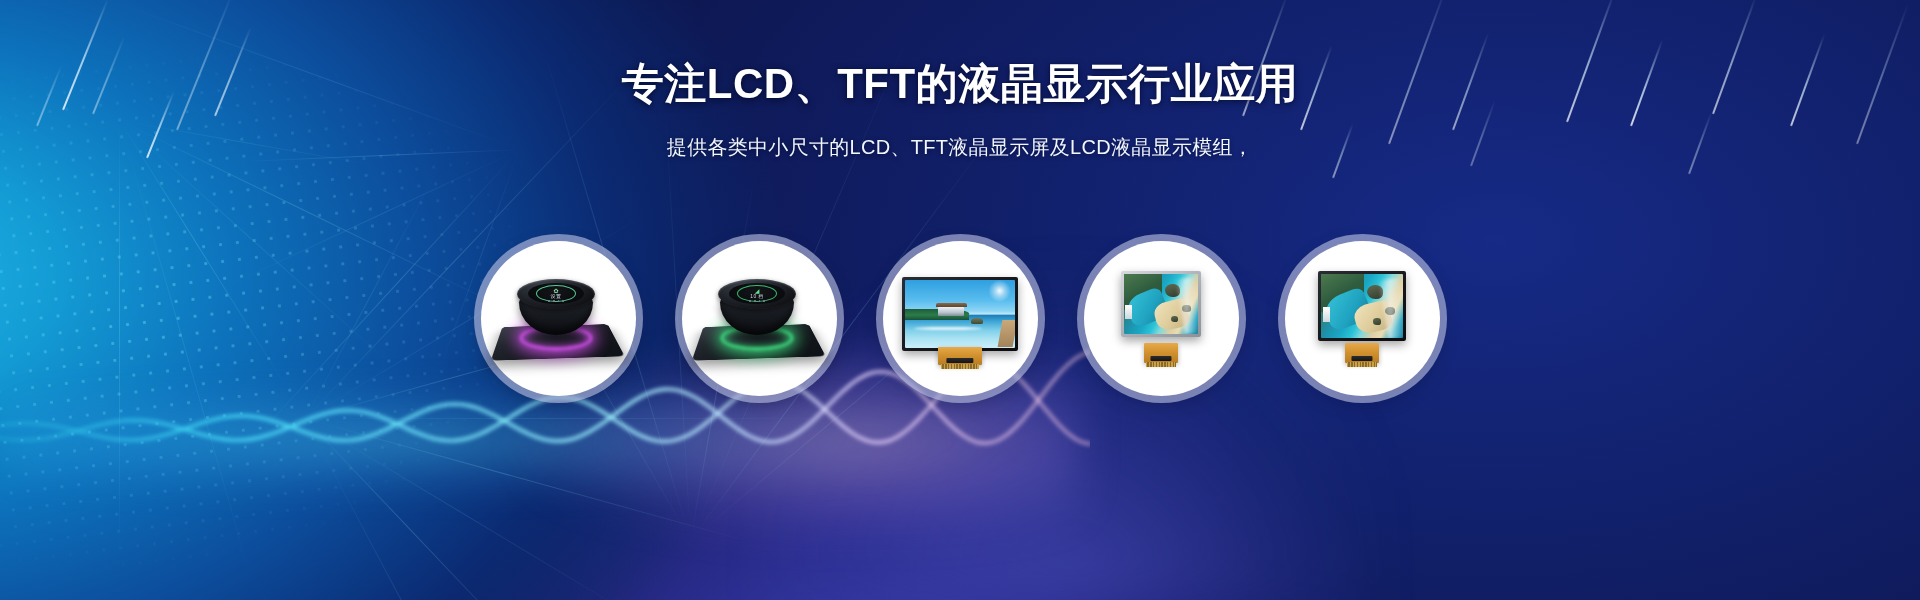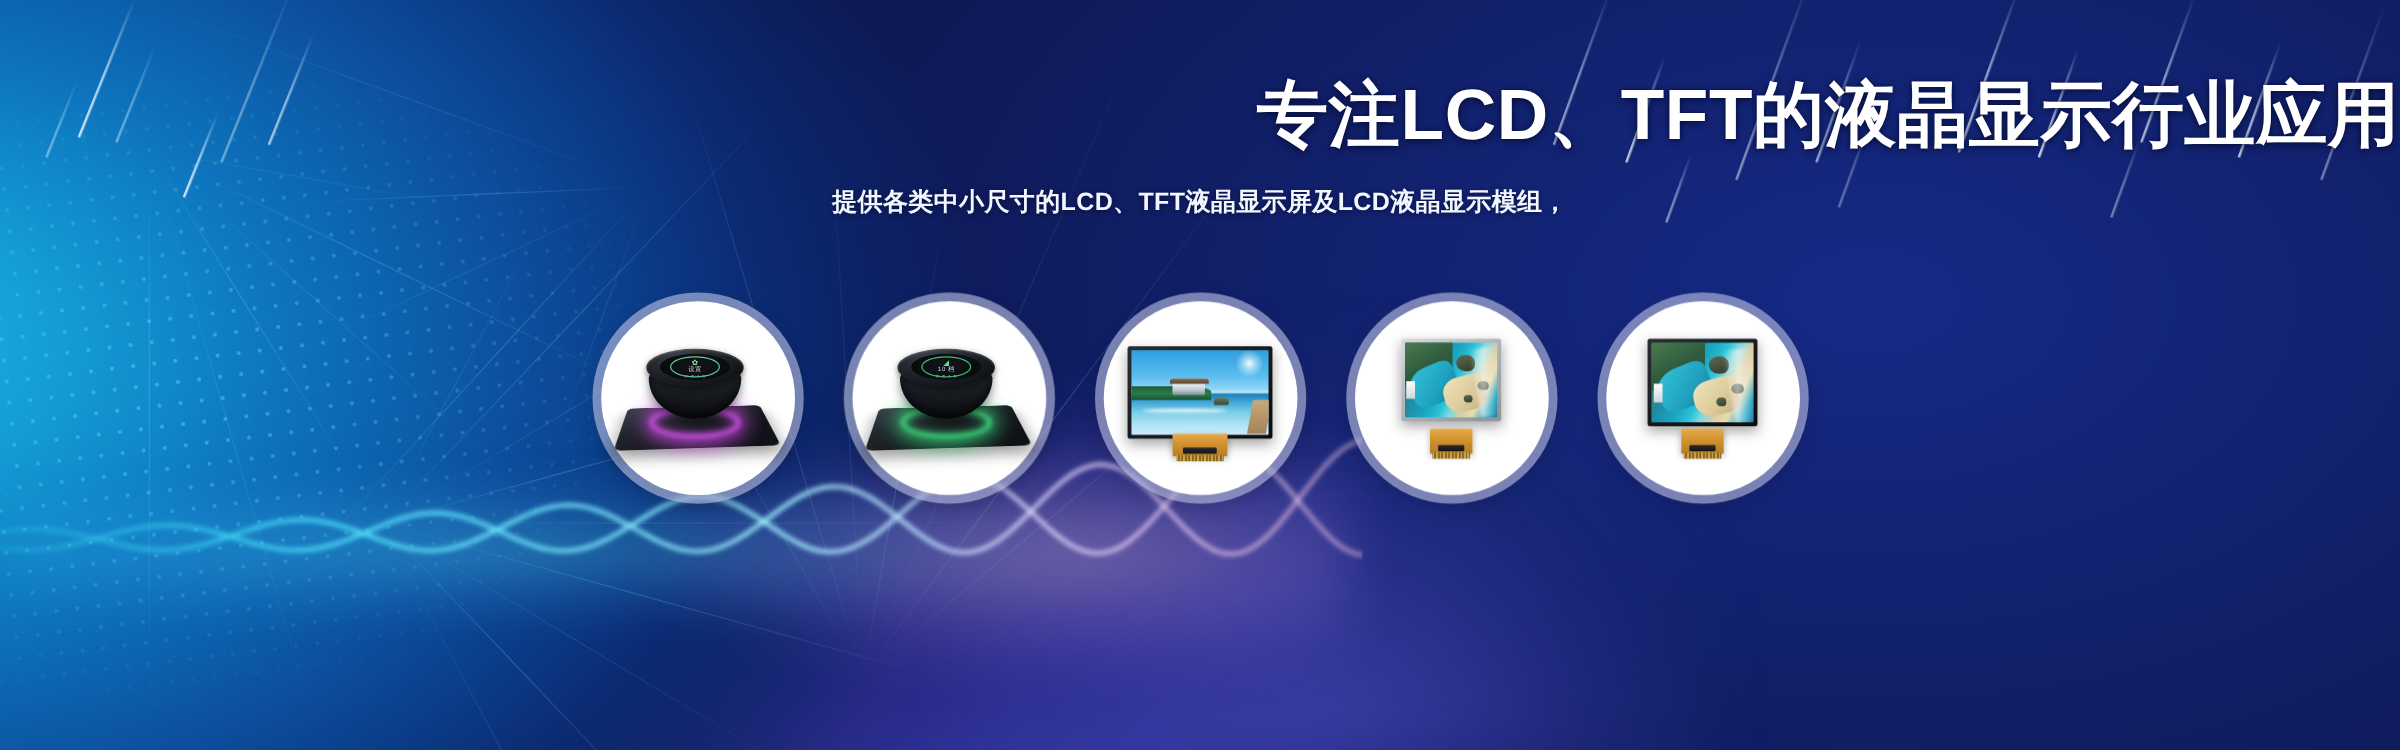--- a/index.html
+++ b/index.html
@@ -69,28 +69,27 @@
     background:radial-gradient(ellipse at 50% 100%, rgba(120,130,255,.22) 0%, rgba(70,80,190,.10) 48%, rgba(0,0,0,0) 78%);
     filter:blur(24px);
   }
 
   
   .text-block {
     position:absolute; left:0; right:0; top:62px;
     text-align:center; z-index:6;
   }
   .headline {
-    font-size:57px; font-weight:700; color:#ffffff;
+    font-size:42px; font-weight:700; color:#ffffff;
     letter-spacing:.5px; line-height:1.06;
     text-shadow:0 2px 7px rgba(2,8,40,.72), 0 0 2px rgba(2,8,40,.5);
-    text-align:right;
   }
   .subline {
     margin-top:22px;
-    font-size:20px; font-weight:700; color:#f2f6ff;
+    font-size:20px; font-weight:400; color:#f2f6ff;
     line-height:1.82; letter-spacing:.3px;
     text-shadow:0 1px 4px rgba(2,8,40,.65);
   }
 
   
   .products {
     position:absolute; left:0; right:0; top:241px;
     display:flex; justify-content:center; align-items:flex-start;
     gap:46px; z-index:7;
   }

